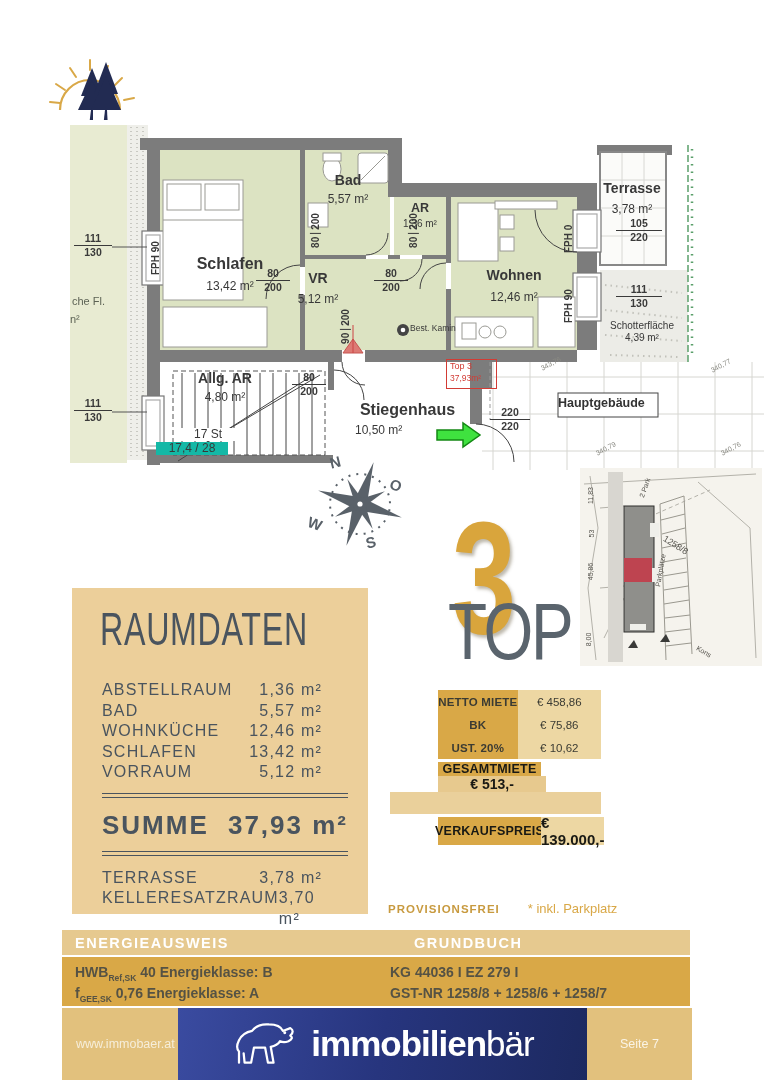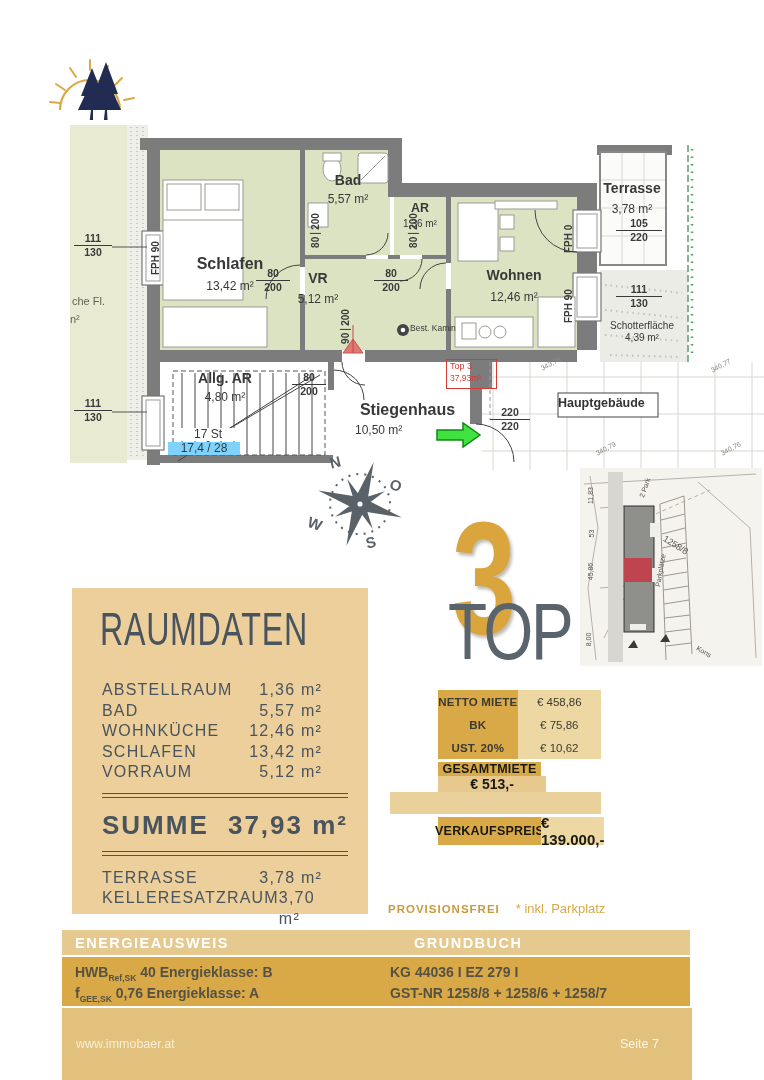--- a/index.html
+++ b/index.html
@@ -63,21 +63,21 @@
   .pt-r{width:108px;background:#edd7a3;display:flex;align-items:center;justify-content:center;
         font-size:11.5px;color:#3b3b33;}
   .pt-gap{height:3px;background:#fff;}
   .pt-row.bold{height:30px;flex-direction:column;}
   .pt-row.bold .pt-l{font-weight:800;font-size:12.5px;color:#191914;}
   .pt-row.bold .pt-r{font-weight:bold;font-size:14px;color:#191914;background:#e7c98e;}
   .pt-spacer{height:22px;background:#ead09b;}
   .pt-row.vk{height:28px;}
   .pt-row.vk .pt-l{font-weight:800;font-size:12.5px;color:#191914;}
   .pt-row.vk .pt-r{font-weight:bold;font-size:15px;color:#191914;}
-  #pt-foot{position:absolute;left:388px;top:901px;width:240px;display:flex;gap:16px;align-items:baseline;}
+  #pt-foot{position:absolute;left:388px;top:901px;width:240px;display:flex;gap:28px;align-items:baseline;}
   #provisionsfrei{font-size:11.5px;font-weight:bold;letter-spacing:1px;color:#c89a3f;}
   #parknote{font-size:13px;color:#d9a847;}
 
   
   #eband{position:absolute;left:62px;top:930px;width:628px;}
   #eband .hdr{height:25px;background:#e6c98f;display:flex;align-items:center;}
   #eband .hdr span{color:#fff;font-weight:bold;font-size:14.5px;letter-spacing:1.5px;}
   #eband .bdy{margin-top:2px;height:49px;background:#d9a847;position:relative;
               color:#555244;font-size:14px;font-weight:600;}
   .eb-line{position:absolute;white-space:nowrap;}
@@ -353,21 +353,21 @@
       <span>200</span>
     </div>
 
     
     <div class="vlabel" style="left:80px;top:98px;height:52px">FPH 90</div>
     <div class="vlabel" style="left:493px;top:80px;height:48px">FPH 0</div>
     <div class="vlabel" style="left:493px;top:150px;height:48px">FPH 90</div>
 
     
     <div class="fpl rarea" style="left:108px;top:303px;width:60px;background:#fff">17 St</div>
-    <div class="fpl rarea" style="left:98px;top:317px;width:72px;background:#7dd3fc">17,4 / 28</div>
+    <div class="fpl rarea" style="left:86px;top:317px;width:72px;background:#14b8a6">17,4 / 28</div>
 
     
     <div class="fpl" style="left:340px;top:199px;width:60px;font-size:8.5px;text-align:left">Best. Kamin</div>
 
     
     <div id="top3box">
       <div>Top 3</div>
       <div style="font-size:8.5px">37,93m²</div>
     </div>
 
@@ -539,16 +539,27 @@
       <div class="eb-line" style="left:13px;top:28px">
         <span>f</span><sub>GEE,SK</sub><span> 0,76 Energieklasse: A</span>
       </div>
       <div class="eb-line" style="left:328px;top:7px">KG 44036  I EZ 279 I</div>
       <div class="eb-line" style="left:328px;top:28px">GST-NR 1258/8 + 1258/6 + 1258/7</div>
     </div>
   </div>
 
   <div id="footer">
     <div id="fweb">www.immobaer.at</div>
+    <div id="fnavy">
+      <svg width="72" height="56" viewBox="0 0 76 60">
+        <g stroke="#fff" stroke-width="2.4" fill="none" stroke-linecap="round" stroke-linejoin="round">
+          <path d="M8 50 L8 38 Q4 34 8 26 Q12 18 22 16 Q28 8 40 9 Q52 9 55 16 L63 13 Q68 16 63 21 Q67 24 61 27 Q56 29 52 27 Q49 32 42 33 L45 50 L39 50 L36 34 L24 34 L21 50 L14 50 L13 40"></path>
+        </g>
+        <circle cx="57" cy="18" r="1.6" fill="#fff"></circle>
+      </svg>
+      <div id="brand">
+        <span class="b">immobilien</span><span class="l">bär</span>
+      </div>
+    </div>
     <div id="fpage">Seite 7</div>
   </div>
 
 </div>
 
 </body></html>

